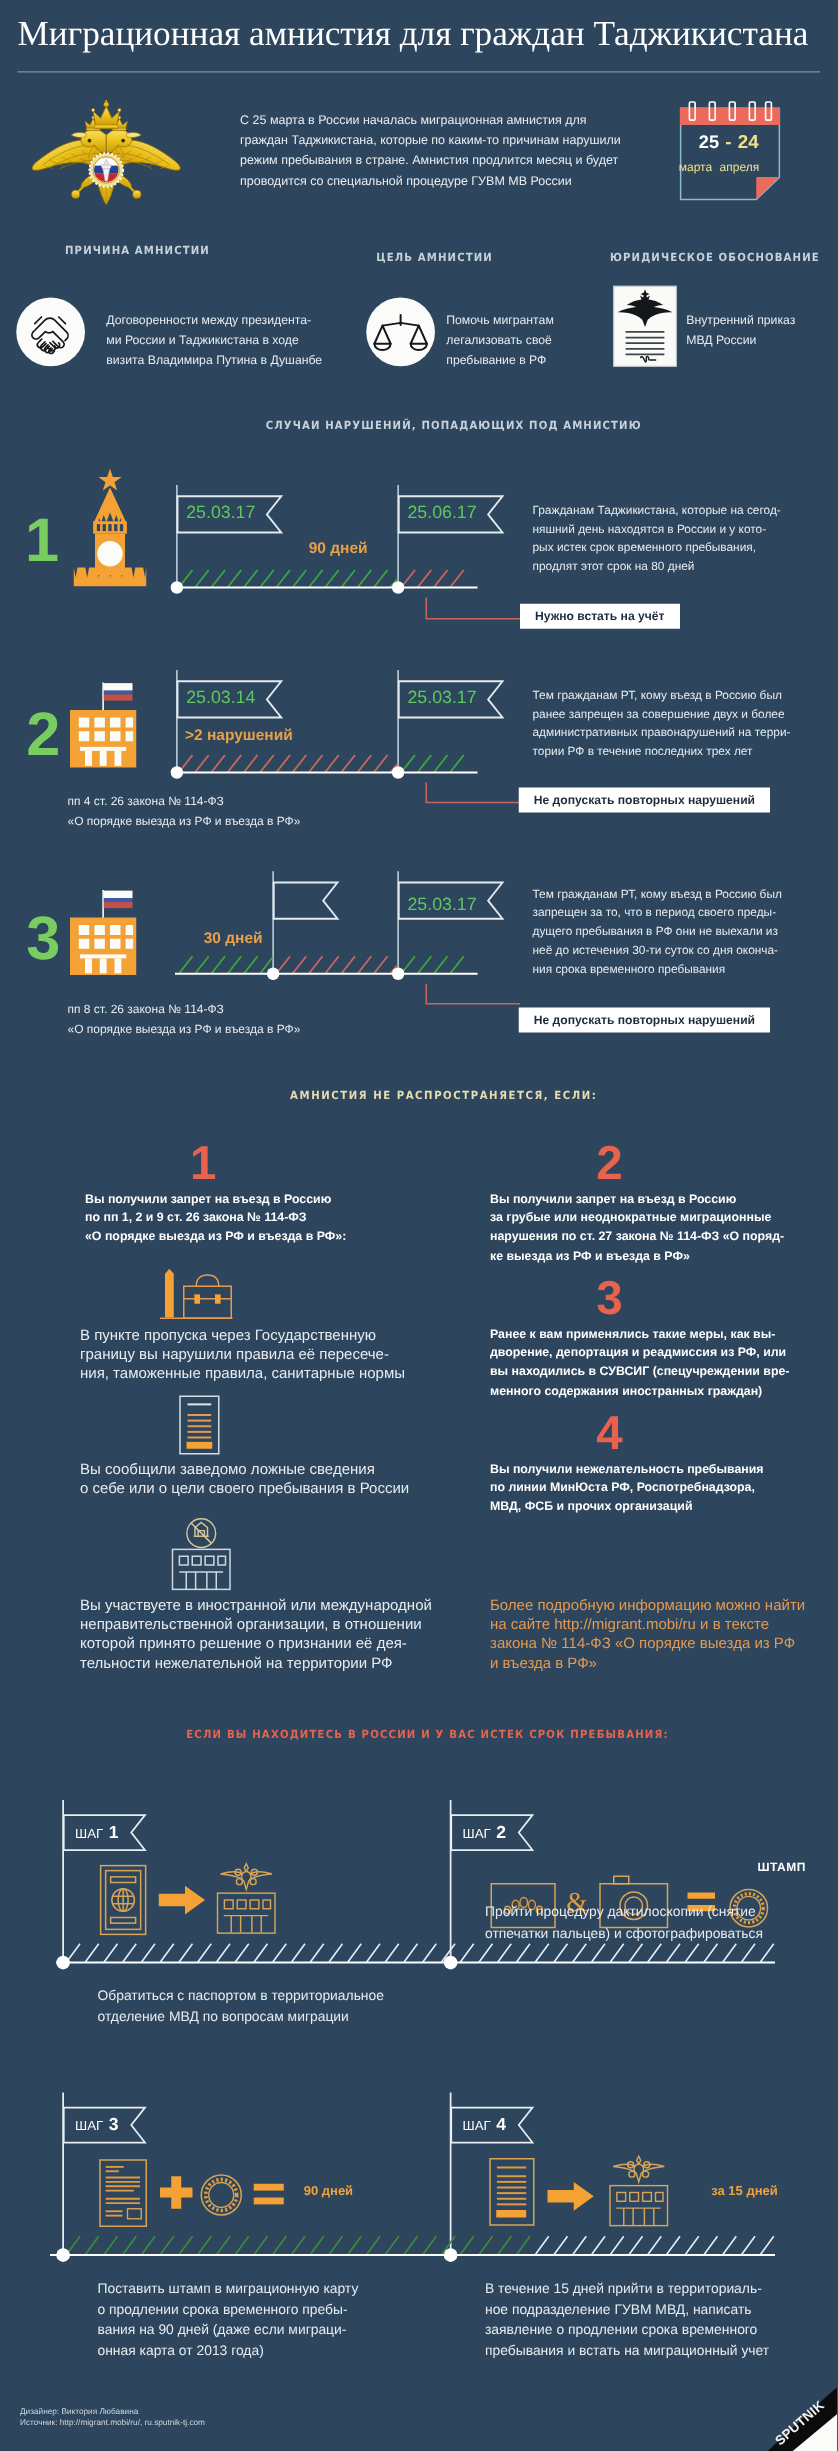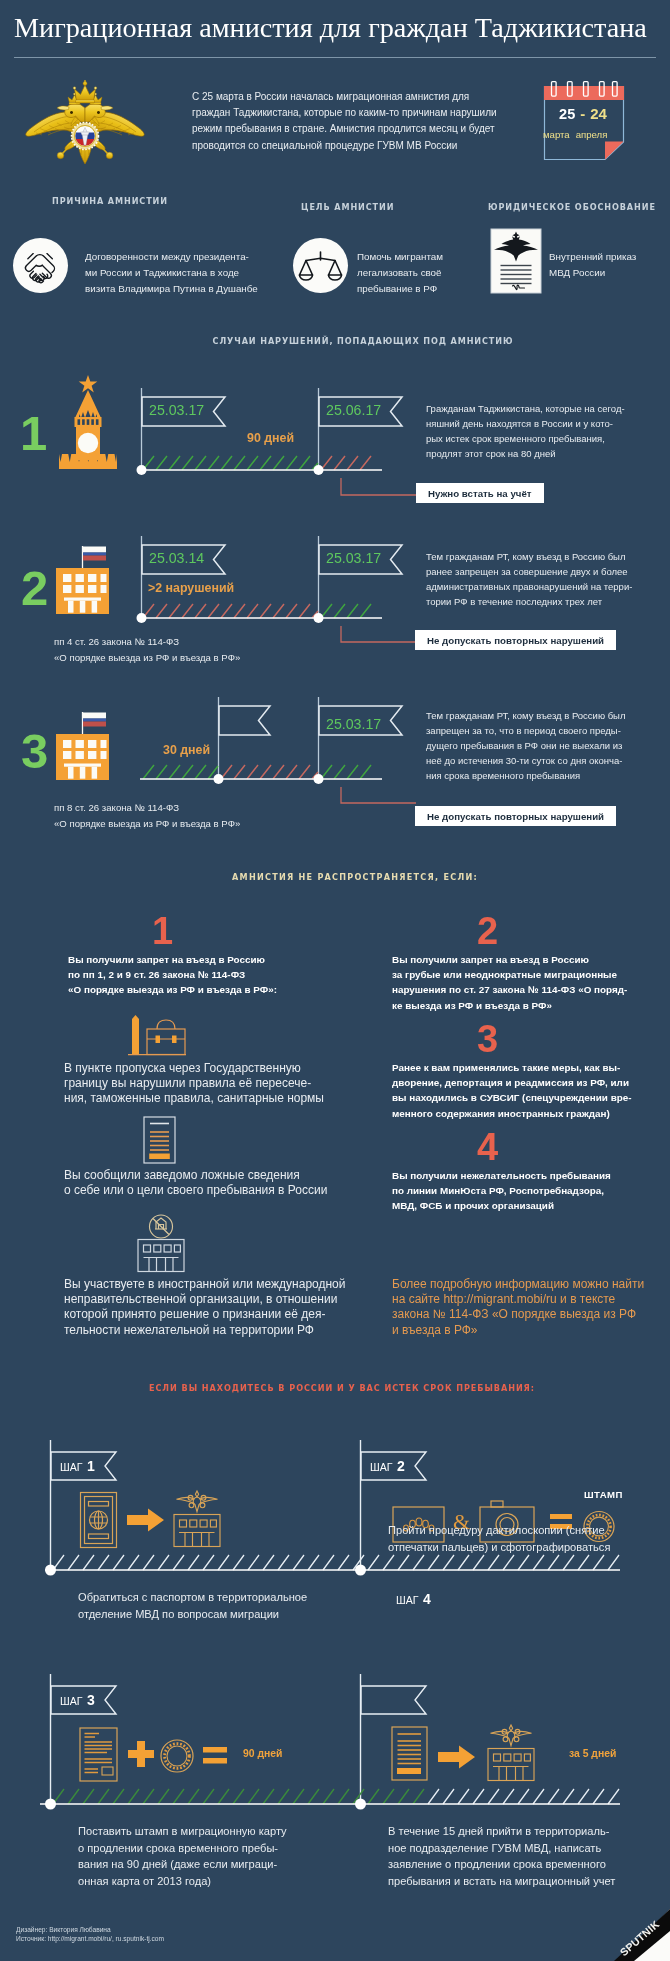--- a/index.html
+++ b/index.html
@@ -544,21 +544,21 @@
     <rect x="12" y="1" width="12" height="6"></rect>
     <rect x="1" y="7" width="54" height="35"></rect>
     <circle cx="28" cy="24.5" r="11"></circle>
     <circle cx="28" cy="24.5" r="7"></circle>
   </g>
 </svg>
 <svg class="abs" style="left:550px;top:1514px;" width="22" height="16" viewBox="0 0 22 16">
   <rect x="0" y="0" width="22" height="5" fill="#f4a135"></rect>
   <rect x="0" y="10" width="22" height="5" fill="#f4a135"></rect>
 </svg>
-<div class="abs stamplbl" style="left:584px;top:1489px;">ШТАМП</div>
+<div class="abs stamplbl" style="left:606px;top:1489px;">ШТАМП</div>
 <svg class="abs" style="left:580px;top:1510px;" width="38" height="34" viewBox="0 0 38 34">
   <circle cx="19" cy="16.5" r="15" fill="none" stroke="#d9a457" stroke-width="1.2"></circle>
   <circle cx="19" cy="16.5" r="11.6" fill="none" stroke="#e09a3f" stroke-width="2.6" stroke-dasharray="1.7 1.7"></circle>
   <circle cx="19" cy="16.5" r="9.4" fill="none" stroke="#d9a457" stroke-width="1.1"></circle>
 </svg>
 <div class="abs stepcap" style="left:388px;top:1522px;">Пройти процедуру дактилоскопии (снятие
 отпечатки пальцев) и сфотографироваться</div>
 
 <svg class="abs" style="left:40px;top:1674px;" width="590" height="140" viewBox="0 0 590 140">
   <line x1="10.5" y1="0" x2="10.5" y2="130" stroke="#e7eef4" stroke-width="1.4"></line>
@@ -569,21 +569,21 @@
     <path d="M13 130 L24 115 M28 130 L39 115 M43 130 L54 115 M58 130 L69 115 M73 130 L84 115 M88 130 L99 115 M103 130 L114 115 M118 130 L129 115 M133 130 L144 115 M148 130 L159 115 M163 130 L174 115 M178 130 L189 115 M193 130 L204 115 M208 130 L219 115 M223 130 L234 115 M238 130 L249 115 M253 130 L264 115 M268 130 L279 115 M283 130 L294 115 M298 130 L309 115 M313 130 L324 115 M328 130 L339 115 M343 130 L354 115 M358 130 L369 115 M373 130 L384 115"></path>
   </g>
   <g stroke="#e7eef4" stroke-width="1.3">
     <path d="M388 130 L399 115 M403 130 L414 115 M418 130 L429 115 M433 130 L444 115 M448 130 L459 115 M463 130 L474 115 M478 130 L489 115 M493 130 L504 115 M508 130 L519 115 M523 130 L534 115 M538 130 L549 115 M553 130 L564 115 M568 130 L579 115"></path>
   </g>
   <line x1="0" y1="130" x2="580" y2="130" stroke="#ffffff" stroke-width="1.5"></line>
   <circle cx="10.5" cy="130" r="5.5" fill="#ffffff"></circle>
   <circle cx="320.5" cy="130" r="5.5" fill="#ffffff"></circle>
 </svg>
 <div class="abs" style="left:60px;top:1691px;"><span class="stepflagtxt">ШАГ</span> <span class="stepflagnum">3</span></div>
-<div class="abs" style="left:370px;top:1590px;margin-left:26px;"><span class="stepflagtxt">ШАГ</span> <span class="stepflagnum">4</span></div>
+<div class="abs" style="left:370px;top:1691px;"><span class="stepflagtxt">ШАГ</span> <span class="stepflagnum">4</span></div>
 
 <svg class="abs" style="left:79px;top:1727px;" width="40" height="56" viewBox="0 0 40 56">
   <rect x="1" y="1" width="37" height="53" fill="none" stroke="#d9a457" stroke-width="1.2"></rect>
   <g stroke="#e09a3f" stroke-width="1.5">
     <line x1="5.5" y1="6.5" x2="20" y2="6.5"></line>
       <line x1="5.5" y1="10" x2="16" y2="10"></line>
     <line x1="5.5" y1="15" x2="33" y2="15"></line>
       <line x1="5.5" y1="18.5" x2="33" y2="18.5"></line>
     <line x1="5.5" y1="22" x2="33" y2="22"></line>
       <line x1="5.5" y1="25.5" x2="28" y2="25.5"></line>
@@ -642,21 +642,21 @@
       <rect x="4" y="26.5" width="46" height="32"></rect>
       <rect x="9.5" y="32" width="7" height="7"></rect>
       <rect x="19.8" y="32" width="7" height="7"></rect>
       <rect x="30.1" y="32" width="7" height="7"></rect>
       <rect x="40.4" y="32" width="6" height="7"></rect>
       <path d="M9 44.5 H44.5"></path>
       <path d="M15 44.5 V58 M22.5 44.5 V58 M31.5 44.5 V58 M39 44.5 V58"></path>
     </g>
   </svg>
 </div>
-<div class="abs orangelbl" style="left:569px;top:1748px;">за 5 дней</div>
+<div class="abs orangelbl" style="left:569px;top:1748px;">за 15 дней</div>
 <div class="abs stepcap" style="left:388px;top:1823px;">В течение 15 дней прийти в территориаль-
 ное подразделение ГУВМ МВД, написать
 заявление о продлении срока временного
 пребывания и встать на миграционный учет</div>
 
 <div class="abs footer" style="left:16px;top:1925px;">Дизайнер: Виктория Любавина</div>
 <div class="abs footer" style="left:16px;top:1934px;">Источник: http://migrant.mobi/ru/, ru.sputnik-tj.com</div>
 <div class="abs" style="left:608px;top:1907px;width:62px;height:54px;overflow:hidden;">
   <svg width="62" height="54" viewBox="0 0 62 54">
     <path d="M62 2 L62 54 L10 54 Z" fill="#fbfbf9"></path>

